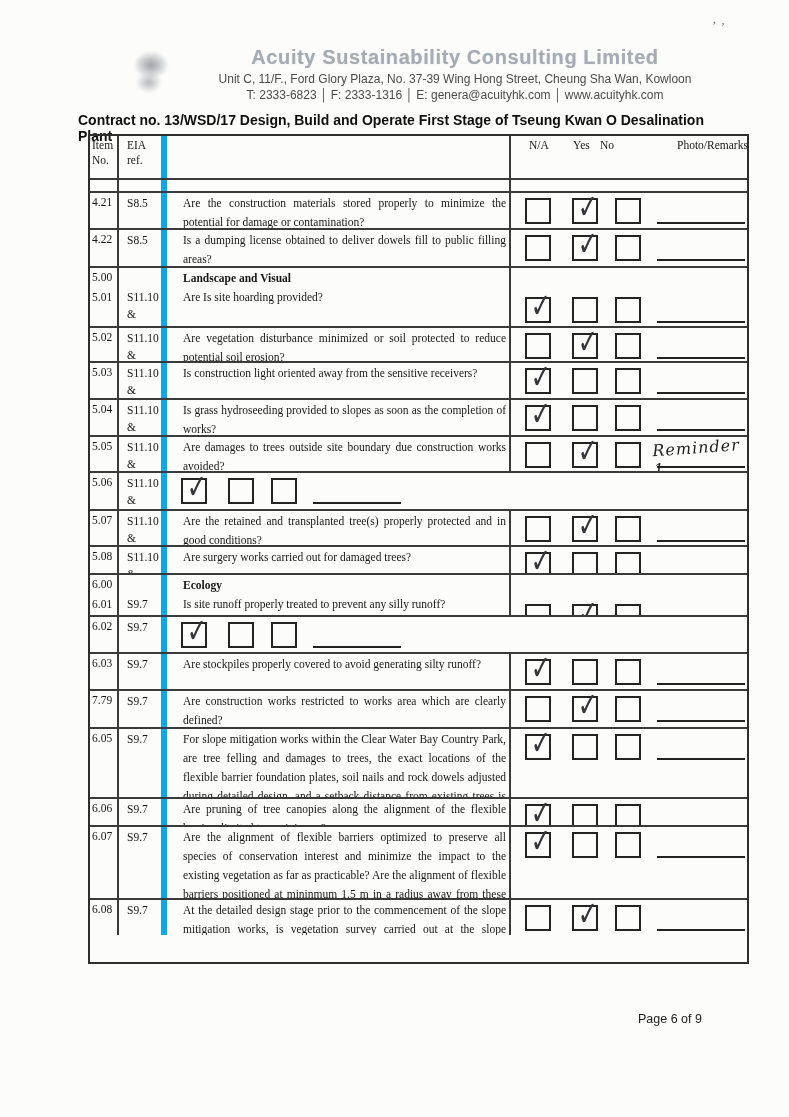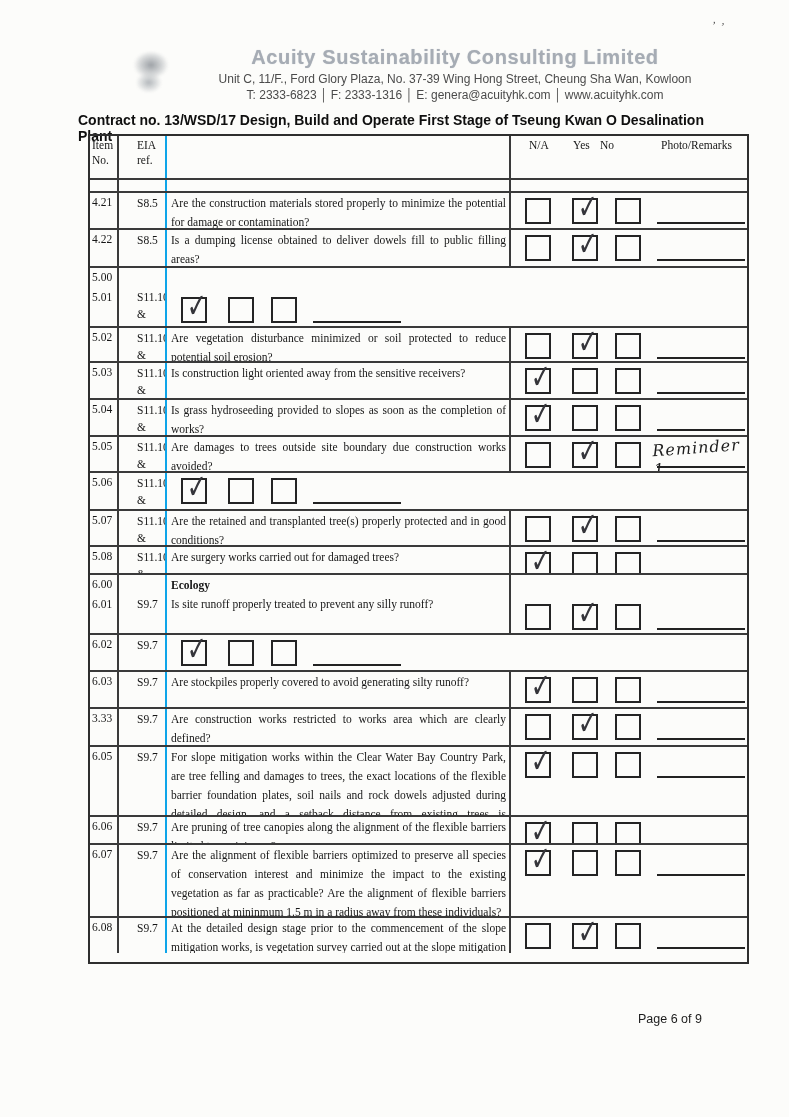--- a/index.html
+++ b/index.html
@@ -19,32 +19,32 @@
   .title{position:absolute;left:78px;top:112px;width:661px;text-align:left;
          font-family:"Liberation Sans",sans-serif;font-weight:700;font-size:14px;color:#0f0f0f;}
   
   .tbl{position:absolute;left:88px;top:134px;width:661px;height:830px;
        border:2px solid #2e2e2e;box-sizing:border-box;}
   .row{display:grid;grid-template-columns:29px 48px 344px auto;box-sizing:border-box;
        border-bottom:2px solid #3a3a3a;position:relative;}
   .row:last-child{border-bottom:none;}
   .c1,.c2,.c3,.c4{box-sizing:border-box;overflow:hidden;}
   .c1{border-right:2px solid #3a3a3a;font-size:11.5px;padding:2px 0 0 2px;line-height:15px;}
-  .c2{border-right:2px solid #0ea5e9;font-size:11.5px;padding:2px 0 0 18px;line-height:17px;}
-  .c3{border-right:2px solid #3a3a3a;font-size:11.5px;padding:1px 3px 0 4px;text-align:justify;line-height:19px;}
+  .c2{border-right:6px solid #0ea5e9;font-size:11.5px;padding:2px 0 0 8px;line-height:17px;}
+  .c3{border-right:2px solid #3a3a3a;font-size:11.5px;padding:1px 3px 0 16px;text-align:justify;line-height:19px;}
   .c4{position:relative;}
   .preline{white-space:pre-line;}
   .sect-title{font-weight:700;line-height:19px;}
   .sub-item{display:block;margin-top:5px;}
   .pad-eia{padding-top:21px;}
   
   .hrow{height:44px;}
   .hrow .c1,.hrow .c2{font-size:11.5px;line-height:15px;}
   .h-na,.h-yes,.h-no,.h-rem{position:absolute;top:3px;font-size:11.5px;}
-  .h-na{left:18px;} .h-yes{left:62px;} .h-no{left:89px;} .h-rem{left:150px;}
+  .h-na{left:18px;} .h-yes{left:62px;} .h-no{left:89px;} .h-rem{left:166px;}
   .erow{height:13px;}
   
   .cbx{position:absolute;width:26px;height:26px;border:2px solid #242424;box-sizing:border-box;top:5px;background:transparent;}
   .sect .cbx{top:29px;}
   .b1{left:14px;} .b2{left:61px;} .b3{left:104px;}
   .cbx.checked::after{content:"\2713";position:absolute;left:0px;top:-13px;font-size:33px;
        font-family:"DejaVu Sans",sans-serif;font-weight:400;color:#35353a;transform:scaleX(.75) rotate(-3deg);}
   .rline{position:absolute;left:146px;width:88px;height:2px;background:#222;top:29px;}
   .sect .rline{top:53px;}
   .hand{position:absolute;left:142px;top:1px;font-family:"DejaVu Serif",serif;font-style:italic;
@@ -115,20 +115,24 @@
       </div>
     </div>
 
     <div class="row sect" style="height:60px">
       <div class="c1">
         <span>5.00</span>
         <span class="sub-item">5.01</span>
       </div>
       <div class="c2 preline pad-eia">S11.10
 &amp; 11.11</div>
+      <div class="c3">
+        <div class="sect-title">Landscape and Visual</div>
+        <div>Are Is site hoarding provided?</div>
+      </div>
       <div class="c4">
         <span class="cbx b1 checked"></span>
         <span class="cbx b2"></span>
         <span class="cbx b3"></span>
         <span class="rline"></span>
       </div>
     </div>
 
     <div class="row" style="height:35px">
       <div class="c1">5.02</div>
@@ -214,21 +218,21 @@
 11.11</div>
       <div class="c3">Are surgery works carried out for damaged trees?</div>
       <div class="c4">
         <span class="cbx b1 checked"></span>
         <span class="cbx b2"></span>
         <span class="cbx b3"></span>
         <span class="rline"></span>
       </div>
     </div>
 
-    <div class="row sect" style="height:60px">
+    <div class="row sect" style="height:42px">
       <div class="c1">
         <span>6.00</span>
         <span class="sub-item">6.01</span>
       </div>
       <div class="c2 preline pad-eia">S9.7</div>
       <div class="c3">
         <div class="sect-title">Ecology</div>
         <div>Is site runoff properly treated to prevent any silly runoff?</div>
       </div>
       <div class="c4">
@@ -256,21 +260,21 @@
       <div class="c3">Are stockpiles properly covered to avoid generating silty runoff?</div>
       <div class="c4">
         <span class="cbx b1 checked"></span>
         <span class="cbx b2"></span>
         <span class="cbx b3"></span>
         <span class="rline"></span>
       </div>
     </div>
 
     <div class="row" style="height:38px">
-      <div class="c1">3.33</div>
+      <div class="c1">7.79</div>
       <div class="c2 preline">S9.7</div>
       <div class="c3">Are construction works restricted to works area which are clearly defined?</div>
       <div class="c4">
         <span class="cbx b1"></span>
         <span class="cbx b2 checked"></span>
         <span class="cbx b3"></span>
         <span class="rline"></span>
       </div>
     </div>
 

